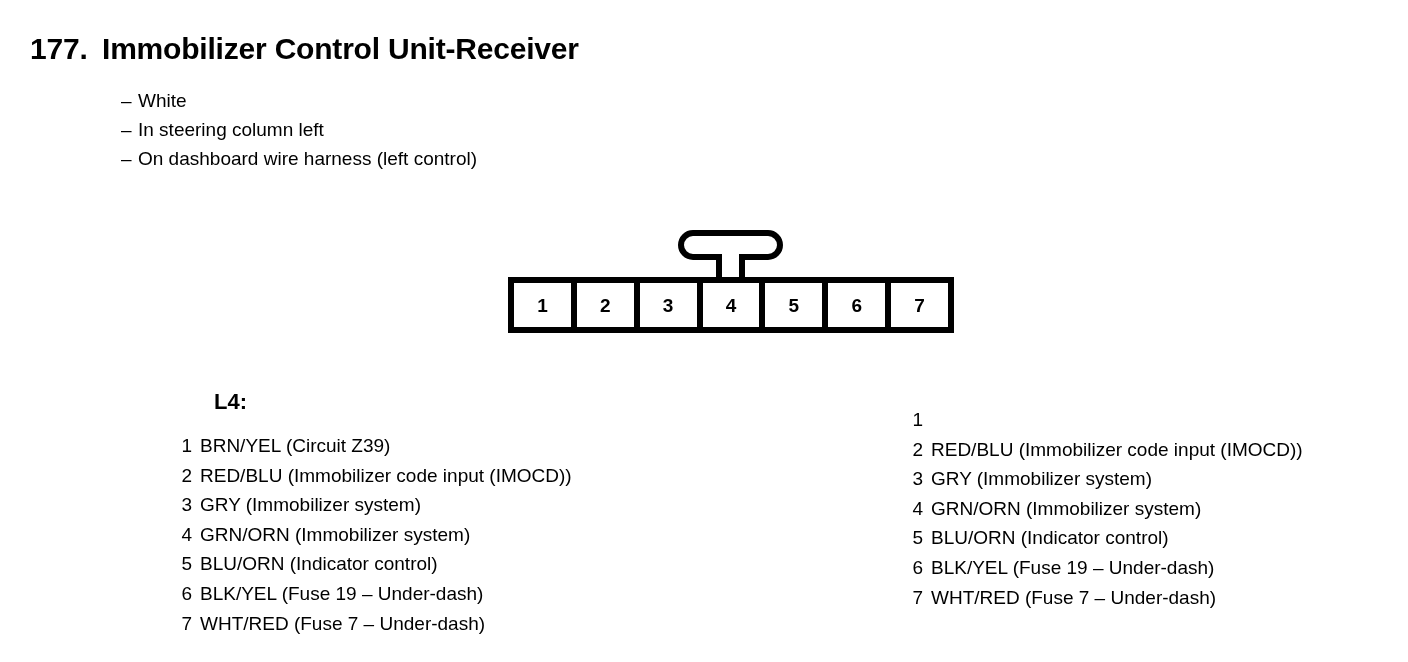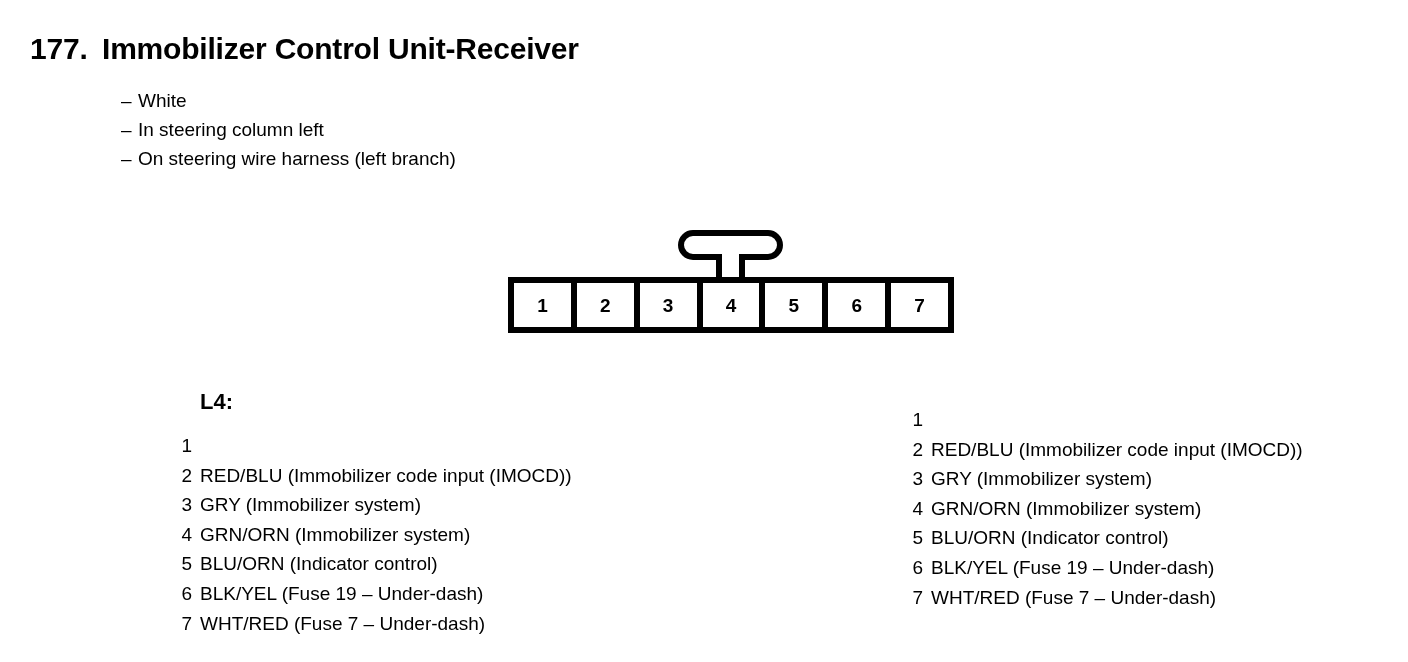--- a/index.html
+++ b/index.html
@@ -119,21 +119,21 @@
   .pin-column {
     position: absolute;
     top: 389px;
   }
   #col-l4 { left: 178px; }
   #col-v6 { left: 909px; }
 
   .col-title {
     font-size: 22px;
     font-weight: bold;
-    margin-left: 22px;
+    margin-left: 36px;
     line-height: 26px;
     white-space: nowrap;
   }
   .pin-list {
     margin-top: 16px;
     font-size: 19px;
     line-height: 29.6px;
   }
   .pin-row {
     display: flex;
@@ -159,21 +159,21 @@
   <div class="note">
     <span class="dash">–</span>
     <span>White</span>
   </div>
   <div class="note">
     <span class="dash">–</span>
     <span>In steering column left</span>
   </div>
   <div class="note">
     <span class="dash">–</span>
-    <span>On steering wire harness (left branch)</span>
+    <span>On dashboard wire harness (left control)</span>
   </div>
 </div>
 
 <div id="connector">
   <div id="latch">
     <div class="bar"></div>
     <div class="neck"></div>
   </div>
   <div id="body">
     <div class="cell">1</div>
@@ -184,20 +184,21 @@
     <div class="cell">6</div>
     <div class="cell">7</div>
   </div>
 </div>
 
 <div class="pin-column" id="col-l4">
   <div class="col-title">L4:</div>
   <div class="pin-list">
     <div class="pin-row">
       <span class="pin-no">1</span>
+      <span>BRN/YEL (Circuit Z39)</span>
     </div>
     <div class="pin-row">
       <span class="pin-no">2</span>
       <span>RED/BLU (Immobilizer code input (IMOCD))</span>
     </div>
     <div class="pin-row">
       <span class="pin-no">3</span>
       <span>GRY (Immobilizer system)</span>
     </div>
     <div class="pin-row">

